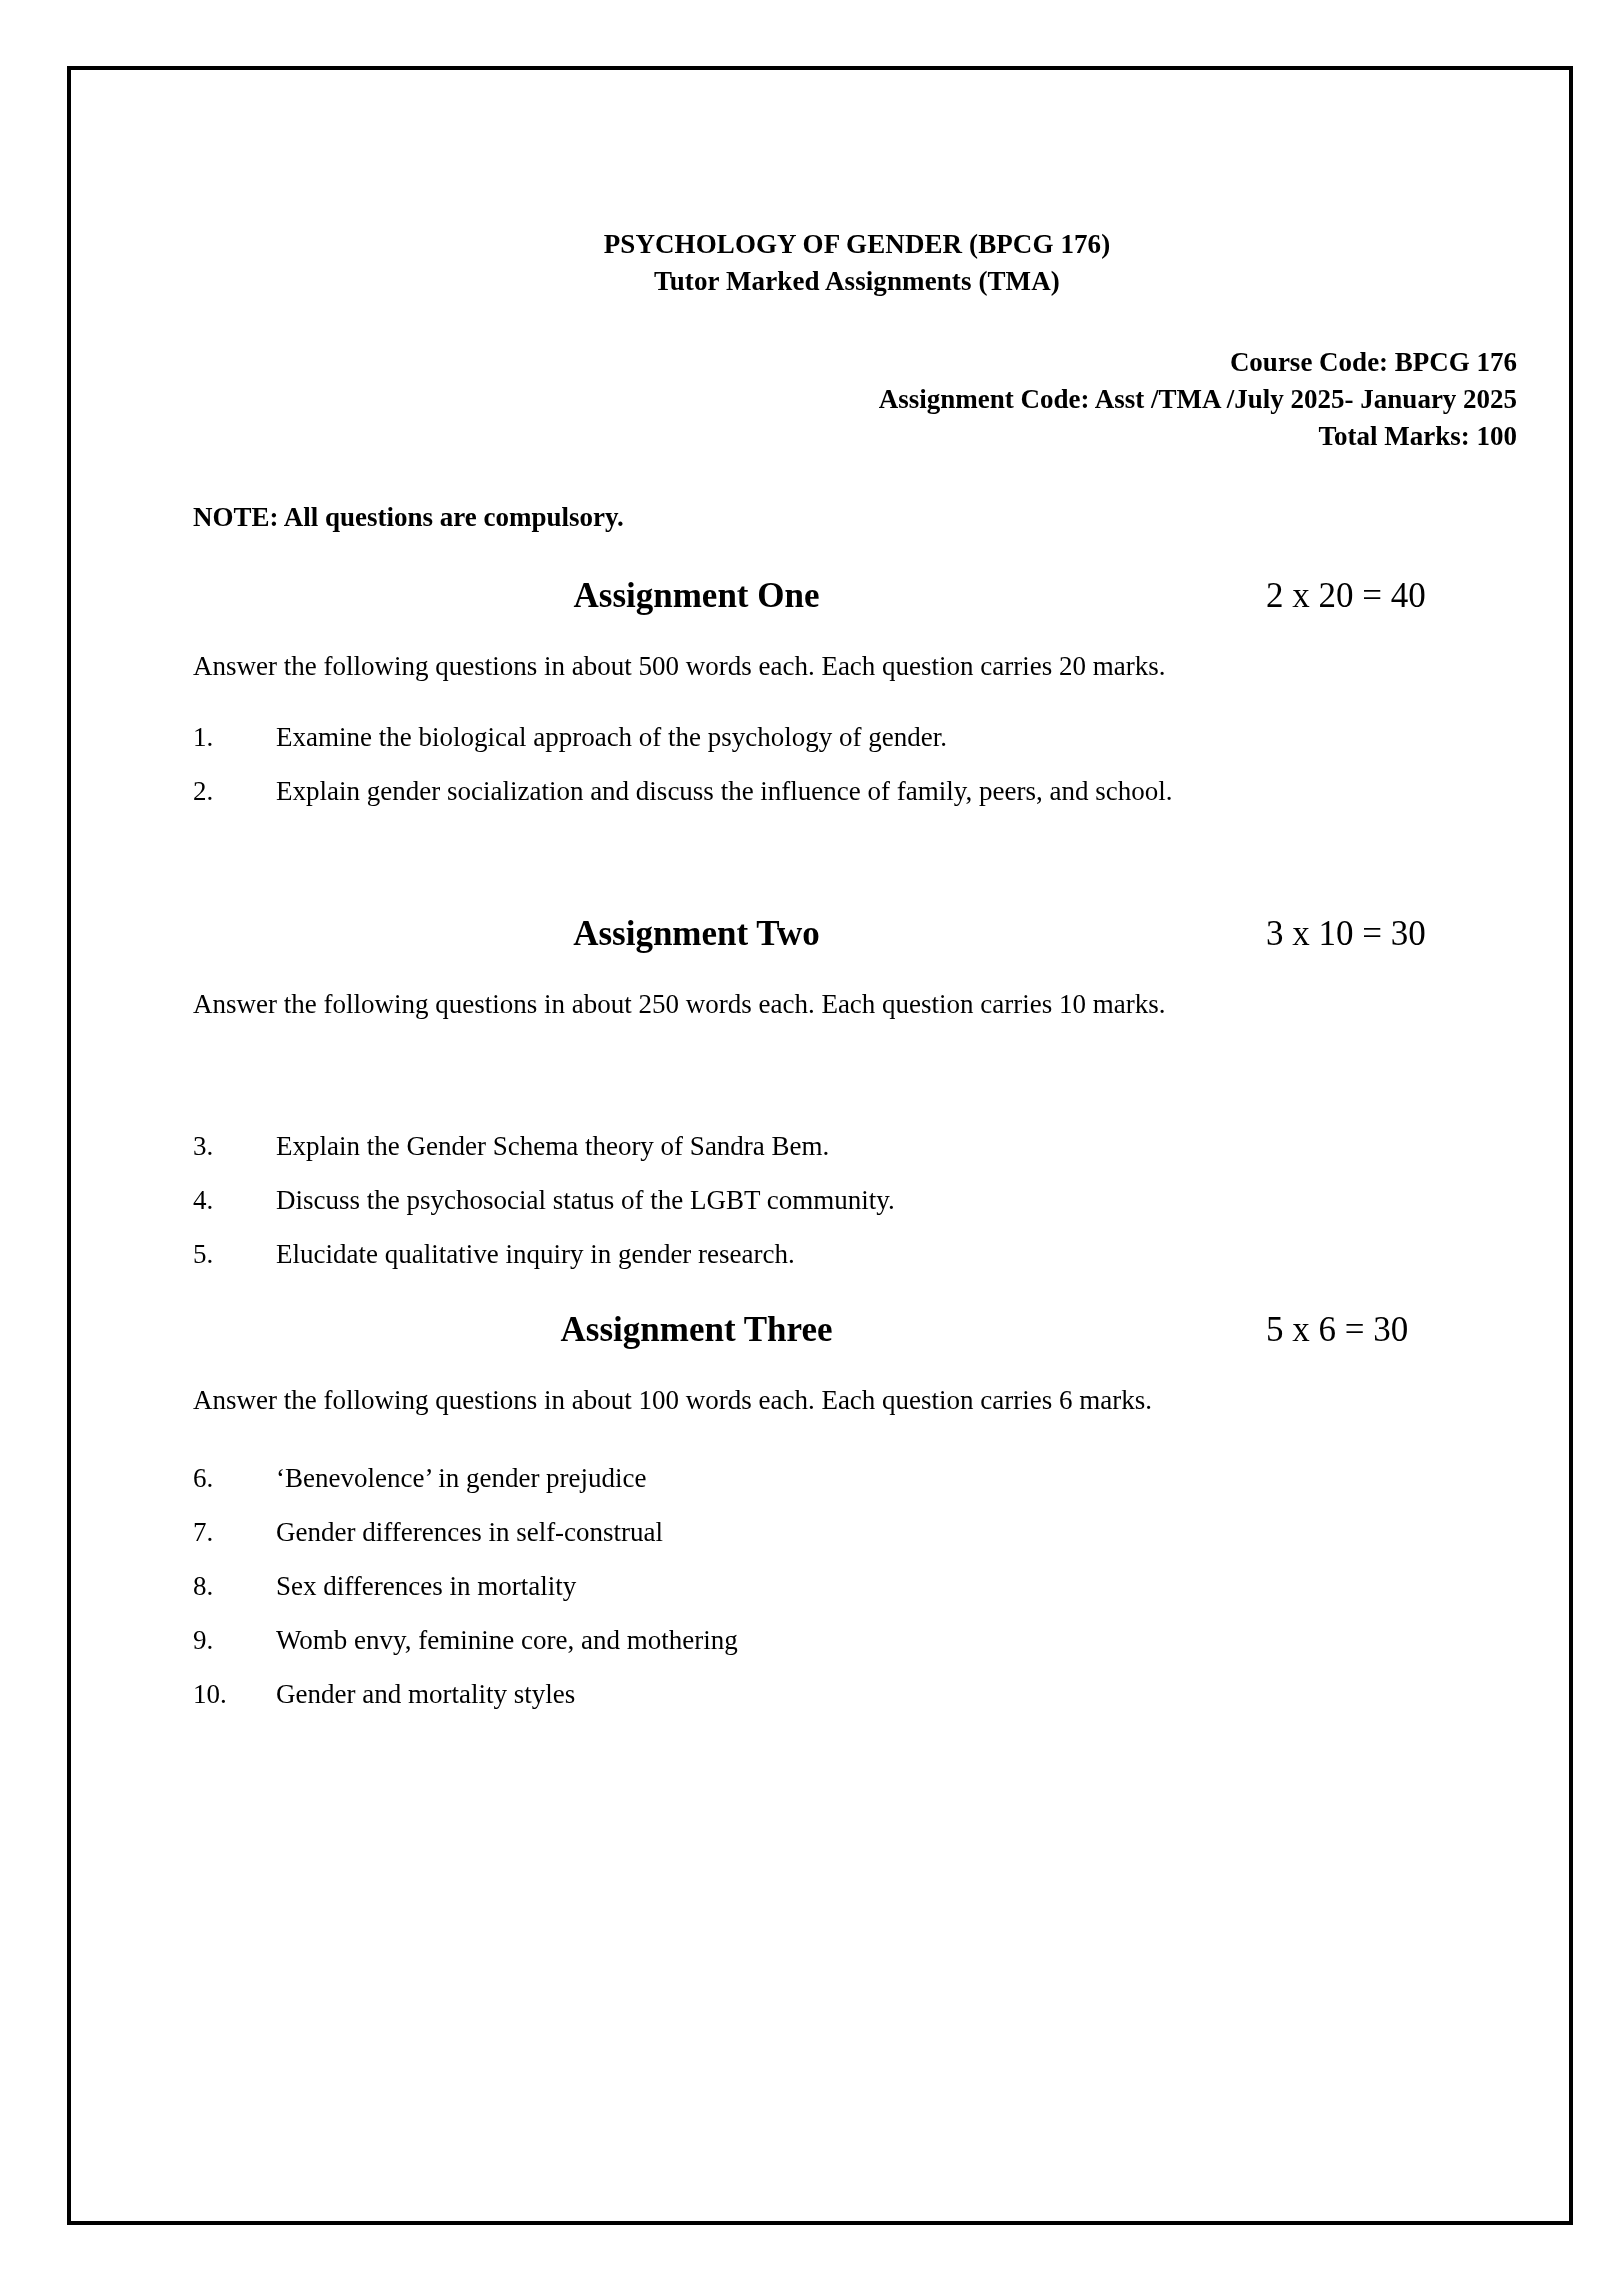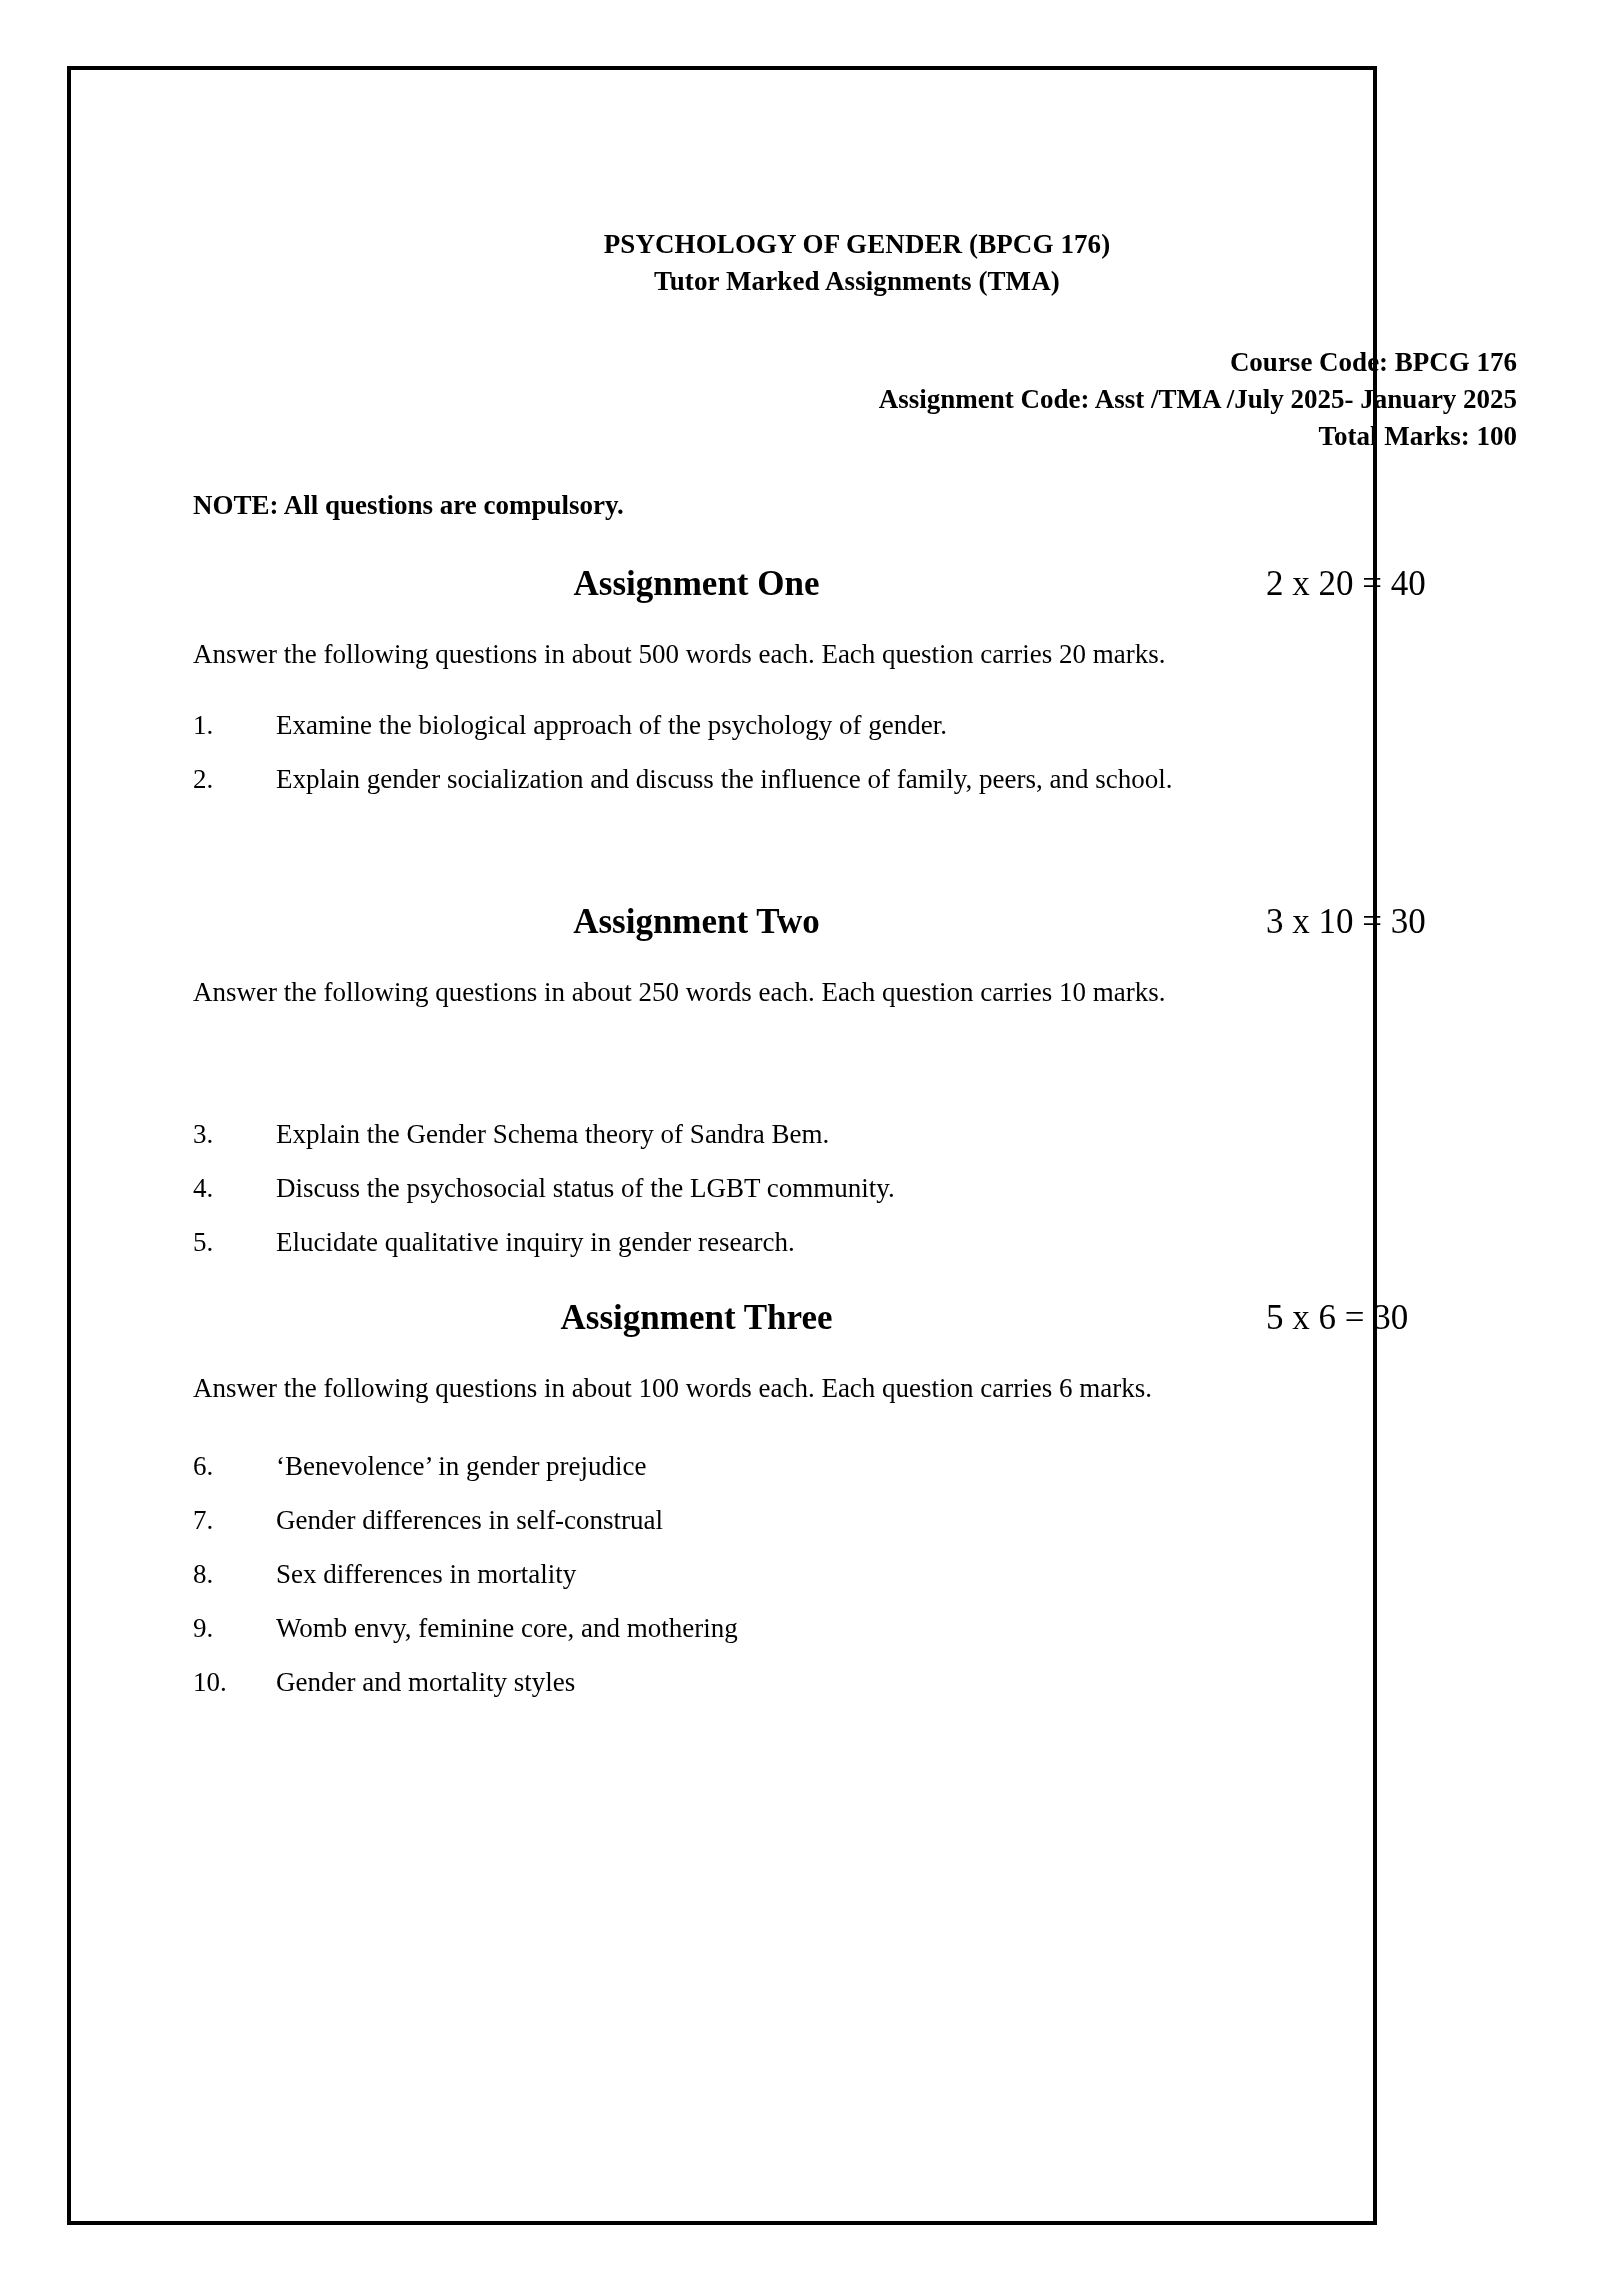--- a/index.html
+++ b/index.html
@@ -12,21 +12,21 @@
     height: 2295px;
     font-family: "Liberation Serif", "DejaVu Serif", serif;
     color: #000000;
     -webkit-font-smoothing: antialiased;
   }
 
   #page {
     position: absolute;
     left: 67px;
     top: 66px;
-    width: 1310px;
+    width: 1506px;
     height: 2159px;
     border: 4.6px solid #000000;
     box-sizing: border-box;
     background: #ffffff;
   }
 
   #content {
     position: absolute;
     left: 122px;
     top: 0;
@@ -49,21 +49,21 @@
     font-size: 27px;
     line-height: 37px;
     padding-right: 3.9px;
   }
   #meta-block { margin-top: 44px; }
 
   .note-line {
     font-weight: bold;
     font-size: 27px;
     line-height: 37px;
-    margin-top: 32px;
+    margin-top: 44px;
   }
 
   .assign-head {
     display: block;
     position: relative;
     font-weight: bold;
     font-size: 35px;
     line-height: 37px;
     height: 37px;
   }

